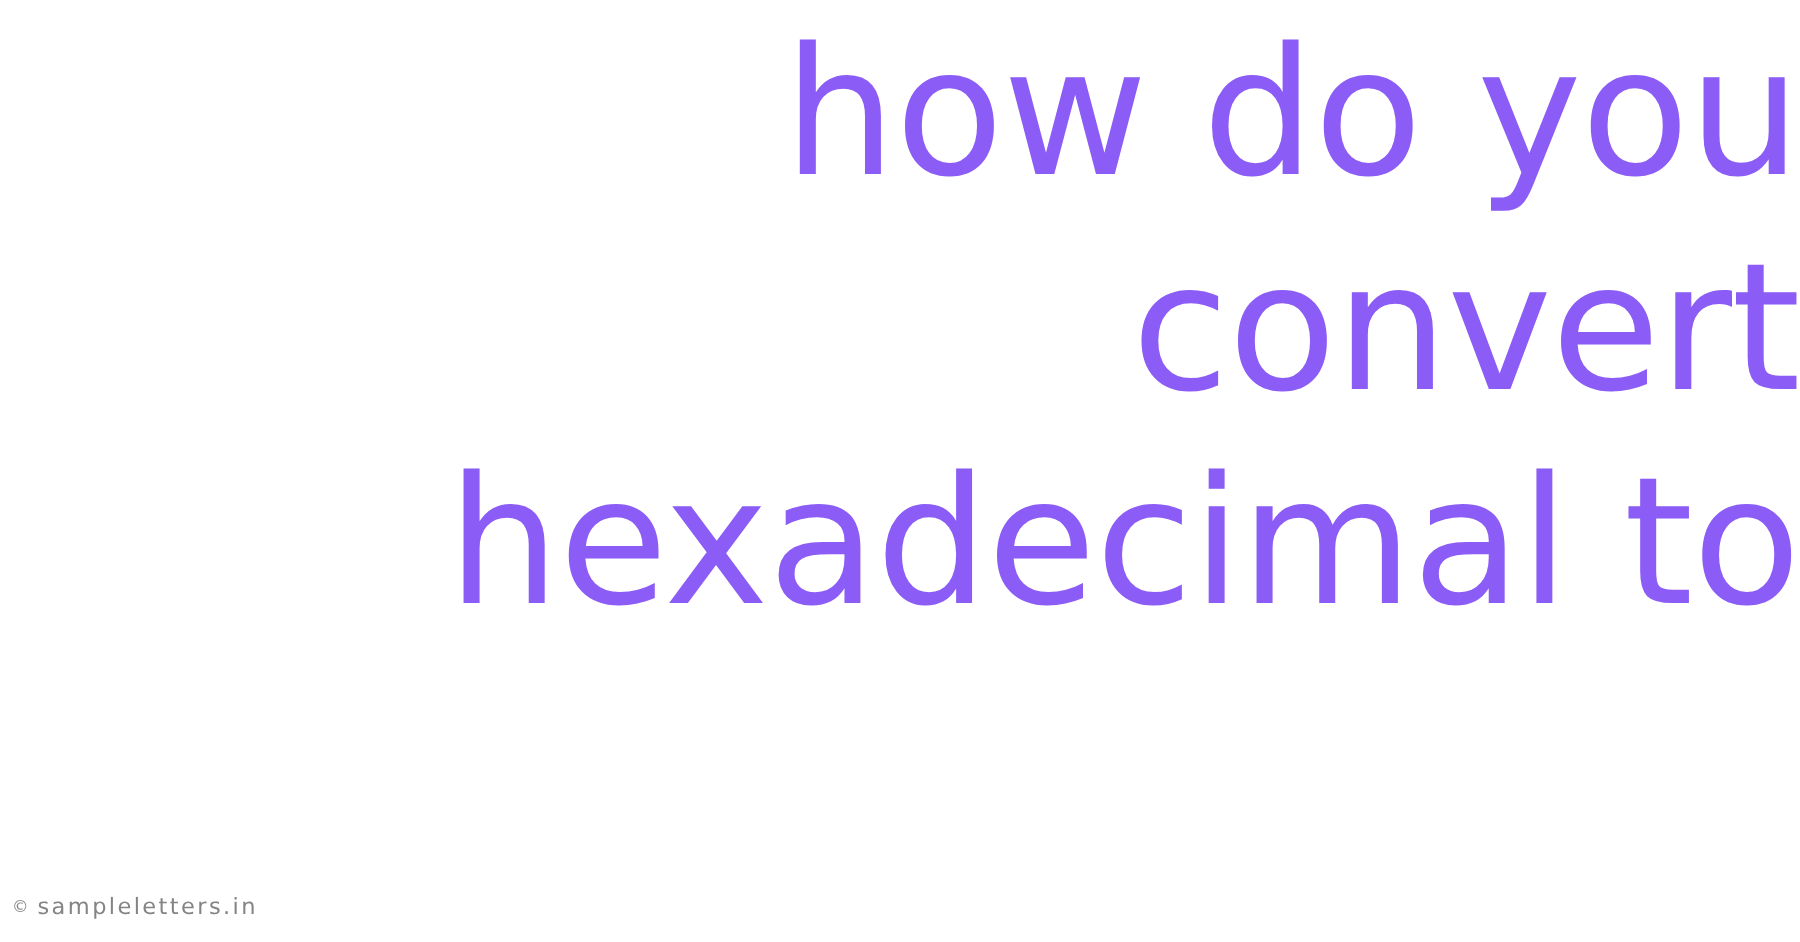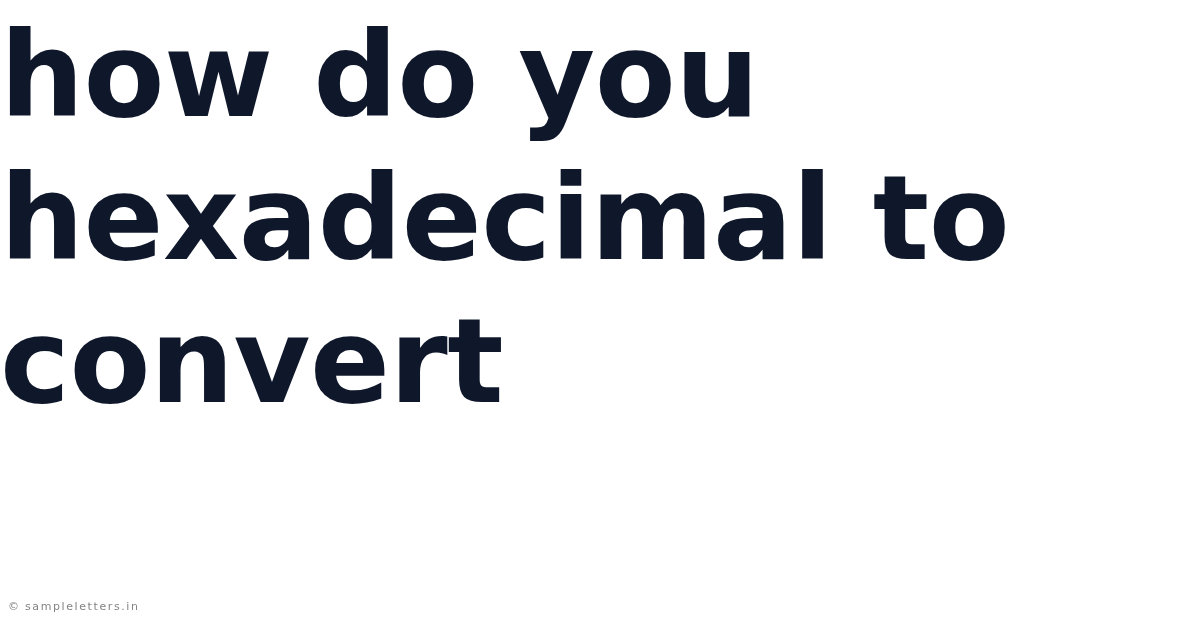--- a/index.html
+++ b/index.html
@@ -35,27 +35,27 @@
     flex-direction: column;
     align-items: center;
     justify-content: flex-start;
     padding-top: 4px;
     box-sizing: border-box;
   }
 
   .headline-line {
     display: block;
     width: 100%;
-    text-align: left;
+    text-align: right;
     font-family: "DejaVu Sans", sans-serif;
-    font-weight: 700;
+    font-weight: 400;
     font-size: 118px;
     line-height: 143px;
     letter-spacing: -0.5px;
-    color: #0f172a;
+    color: #8b5cf6;
     white-space: nowrap;
   }
 
   
   #footer-watermark {
     position: absolute;
     left: 8px;
     bottom: 16px;
     display: flex;
     align-items: center;
@@ -70,34 +70,34 @@
   }
 
   #copyright-icon {
     font-size: 11px;
     color: #848484;
     line-height: 1;
     letter-spacing: 0;
   }
 
   #watermark-text {
-    font-size: 11px;
+    font-size: 15px;
     color: #848484;
     letter-spacing: 1.6px;
   }
 </style>
 </head>
 <body>
 
 <div id="poster">
 
   <div id="headline-block">
     <span class="headline-line">how do you</span>
+    <span class="headline-line">convert</span>
     <span class="headline-line">hexadecimal to</span>
-    <span class="headline-line">convert</span>
   </div>
 
   <div id="footer-watermark">
     <span id="copyright-icon">©</span>
     <span id="watermark-text">sampleletters.in</span>
   </div>
 
 </div>
 
 </body></html>

